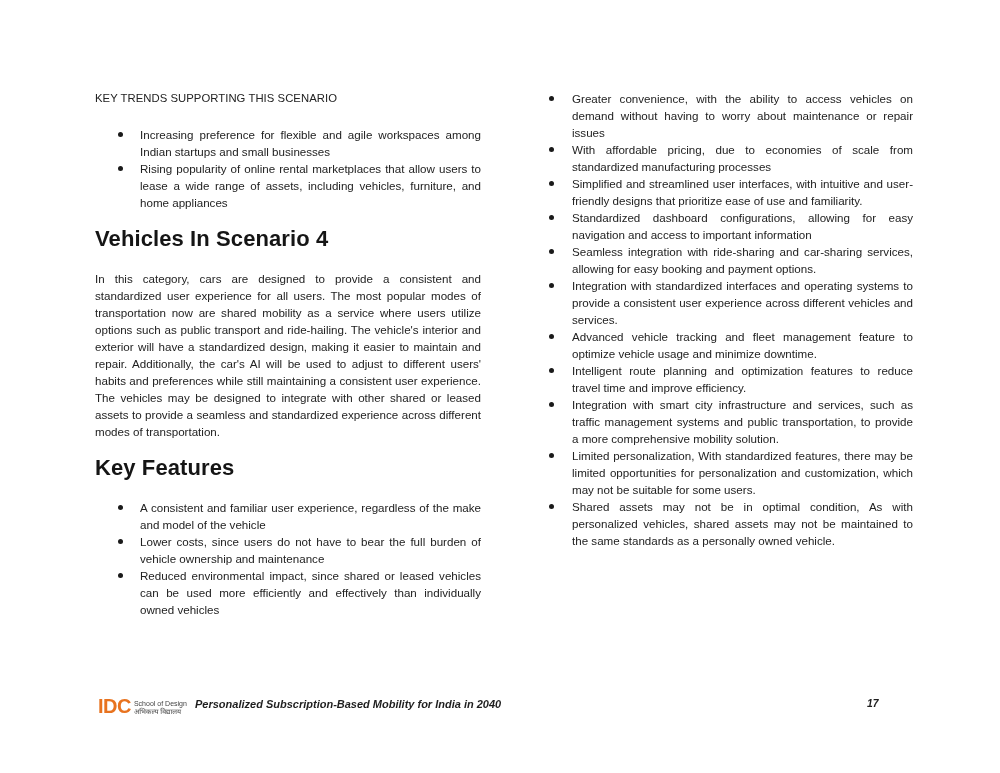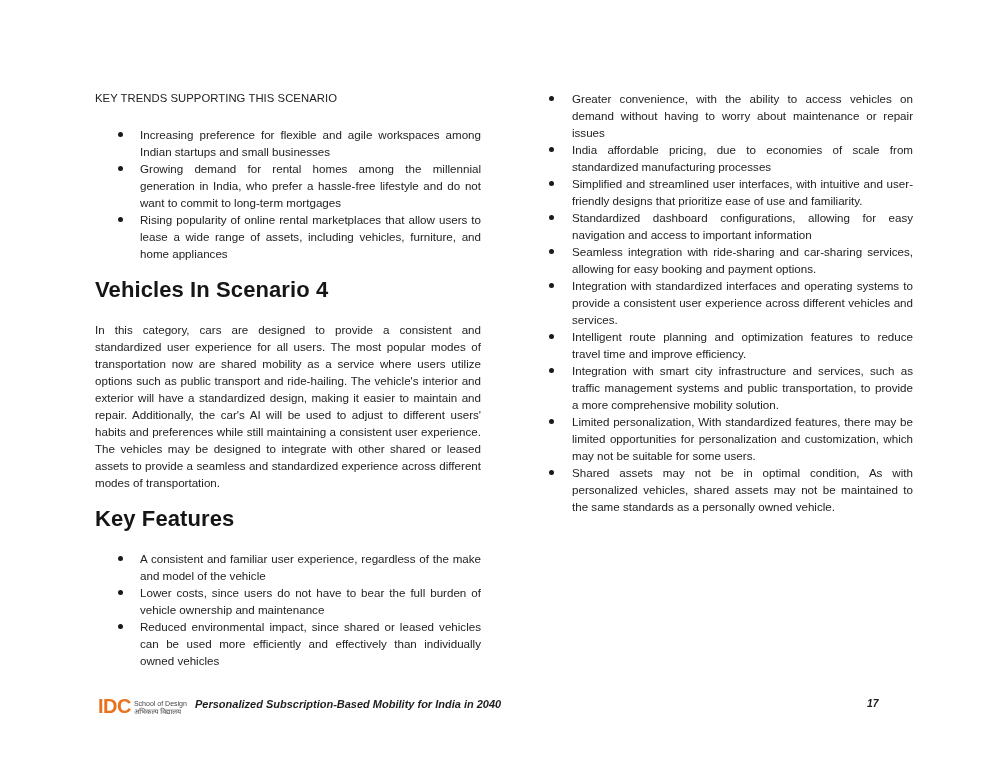--- a/index.html
+++ b/index.html
@@ -153,45 +153,45 @@
 </head>
 <body>
 
 <div class="page">
 
   <div class="col col-left">
     <div class="kicker">KEY TRENDS SUPPORTING THIS SCENARIO</div>
 
     <ul class="bullets">
       <li><span class="dot"></span><span>Increasing preference for flexible and agile workspaces among Indian startups and small businesses</span></li>
-      <li><span class="dot"></span><span>Growing demand for rental homes among the millennial generation in India, who prefer a hassle-free lifestyle and do not want to commit to long-term mortgages</span></li>
       <li><span class="dot"></span><span>Rising popularity of online rental marketplaces that allow users to lease a wide range of assets, including vehicles, furniture, and home appliances</span></li>
     </ul>
 
     <h2 class="section">Vehicles In Scenario 4</h2>
 
     <p class="body">In this category, cars are designed to provide a consistent and standardized user experience for all users. The most popular modes of transportation now are shared mobility as a service where users utilize options such as public transport and ride-hailing. The vehicle's interior and exterior will have a standardized design, making it easier to maintain and repair. Additionally, the car's AI will be used to adjust to different users' habits and preferences while still maintaining a consistent user experience. The vehicles may be designed to integrate with other shared or leased assets to provide a seamless and standardized experience across different modes of transportation.</p>
 
     <h2 class="section">Key Features</h2>
 
     <ul class="bullets">
       <li><span class="dot"></span><span>A consistent and familiar user experience, regardless of the make and model of the vehicle</span></li>
       <li><span class="dot"></span><span>Lower costs, since users do not have to bear the full burden of vehicle ownership and maintenance</span></li>
       <li><span class="dot"></span><span>Reduced environmental impact, since shared or leased vehicles can be used more efficiently and effectively than individually owned vehicles</span></li>
     </ul>
   </div>
 
   <div class="col col-right">
     <ul class="bullets">
       <li><span class="dot"></span><span>Greater convenience, with the ability to access vehicles on demand without having to worry about maintenance or repair issues</span></li>
-      <li><span class="dot"></span><span>India affordable pricing, due to economies of scale from standardized manufacturing processes</span></li>
+      <li><span class="dot"></span><span>With affordable pricing, due to economies of scale from standardized manufacturing processes</span></li>
       <li><span class="dot"></span><span>Simplified and streamlined user interfaces, with intuitive and user-friendly designs that prioritize ease of use and familiarity.</span></li>
       <li><span class="dot"></span><span>Standardized dashboard configurations, allowing for easy navigation and access to important information</span></li>
       <li><span class="dot"></span><span>Seamless integration with ride-sharing and car-sharing services, allowing for easy booking and payment options.</span></li>
       <li><span class="dot"></span><span>Integration with standardized interfaces and operating systems to provide a consistent user experience across different vehicles and services.</span></li>
+      <li><span class="dot"></span><span>Advanced vehicle tracking and fleet management feature to optimize vehicle usage and minimize downtime.</span></li>
       <li><span class="dot"></span><span>Intelligent route planning and optimization features to reduce travel time and improve efficiency.</span></li>
       <li><span class="dot"></span><span>Integration with smart city infrastructure and services, such as traffic management systems and public transportation, to provide a more comprehensive mobility solution.</span></li>
       <li><span class="dot"></span><span>Limited personalization, With standardized features, there may be limited opportunities for personalization and customization, which may not be suitable for some users.</span></li>
       <li><span class="dot"></span><span>Shared assets may not be in optimal condition, As with personalized vehicles, shared assets may not be maintained to the same standards as a personally owned vehicle.</span></li>
     </ul>
   </div>
 
   <div class="footer">
     <div class="logo">
       <span class="logo-mark">IDC</span>

